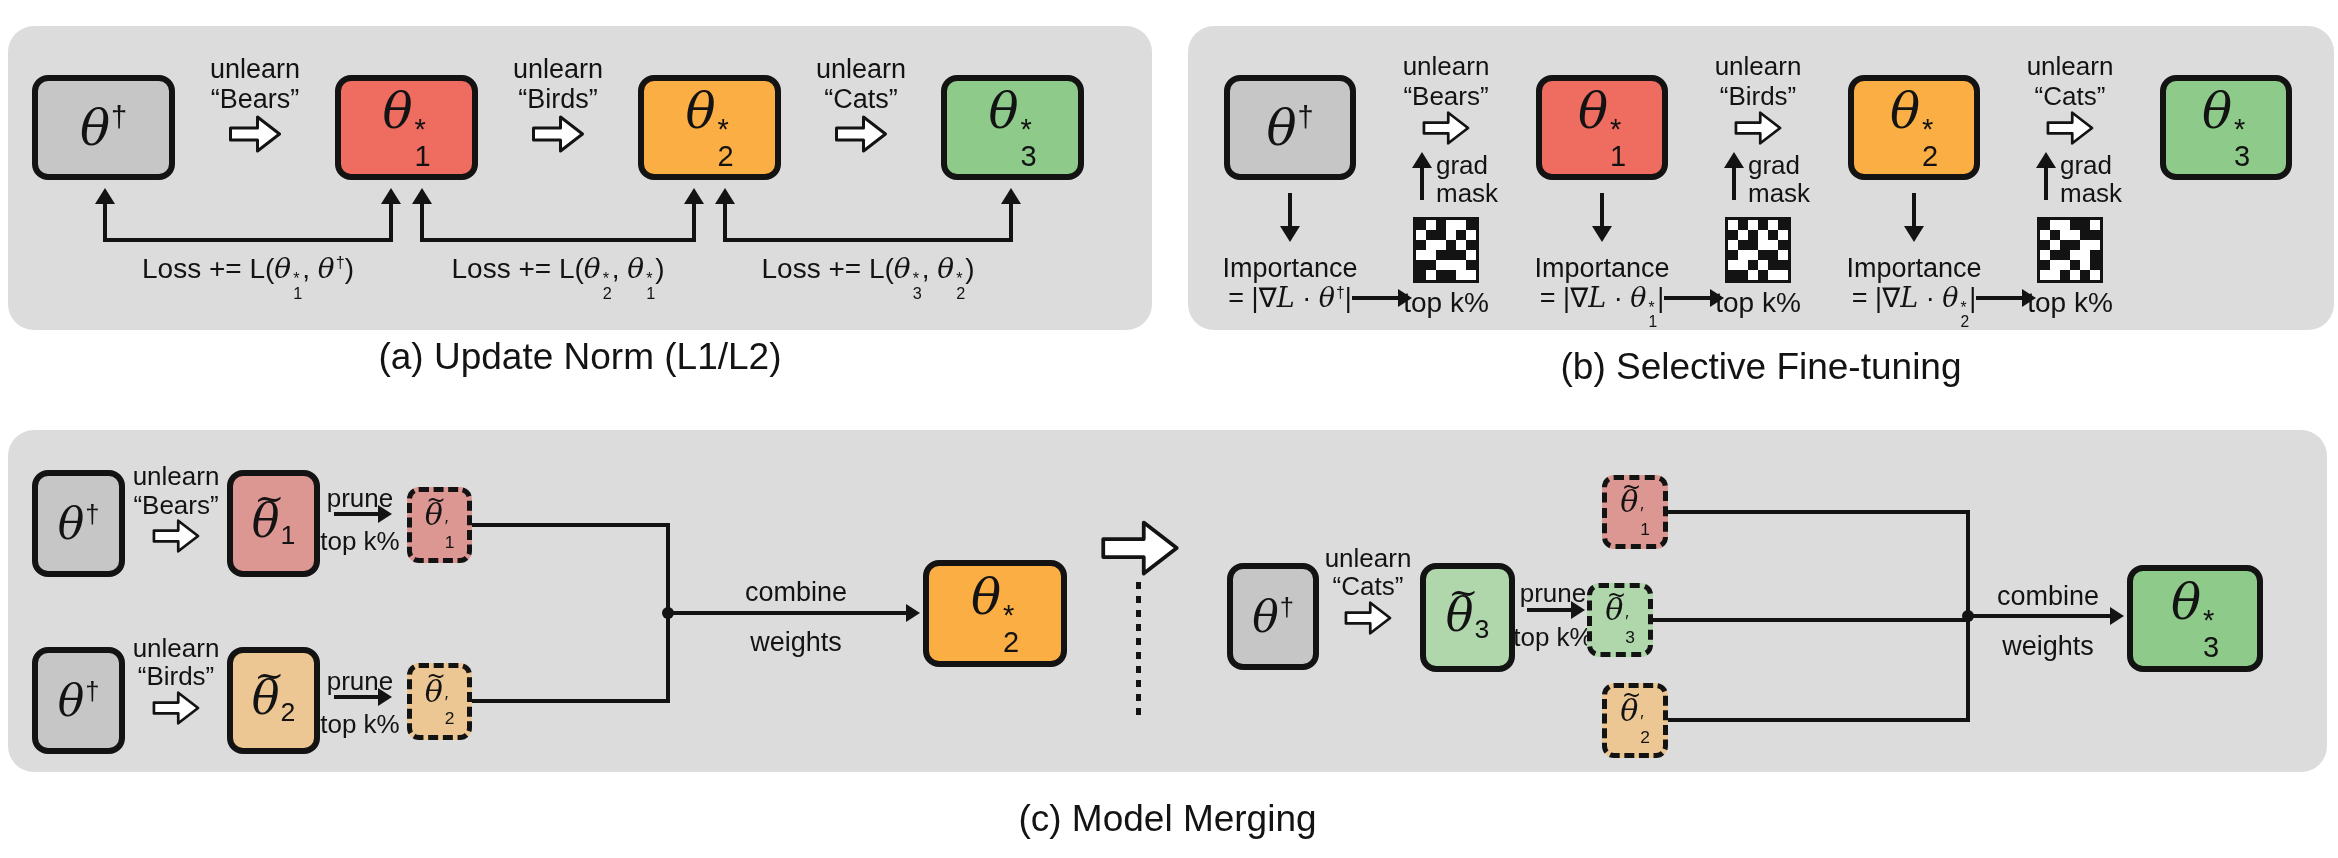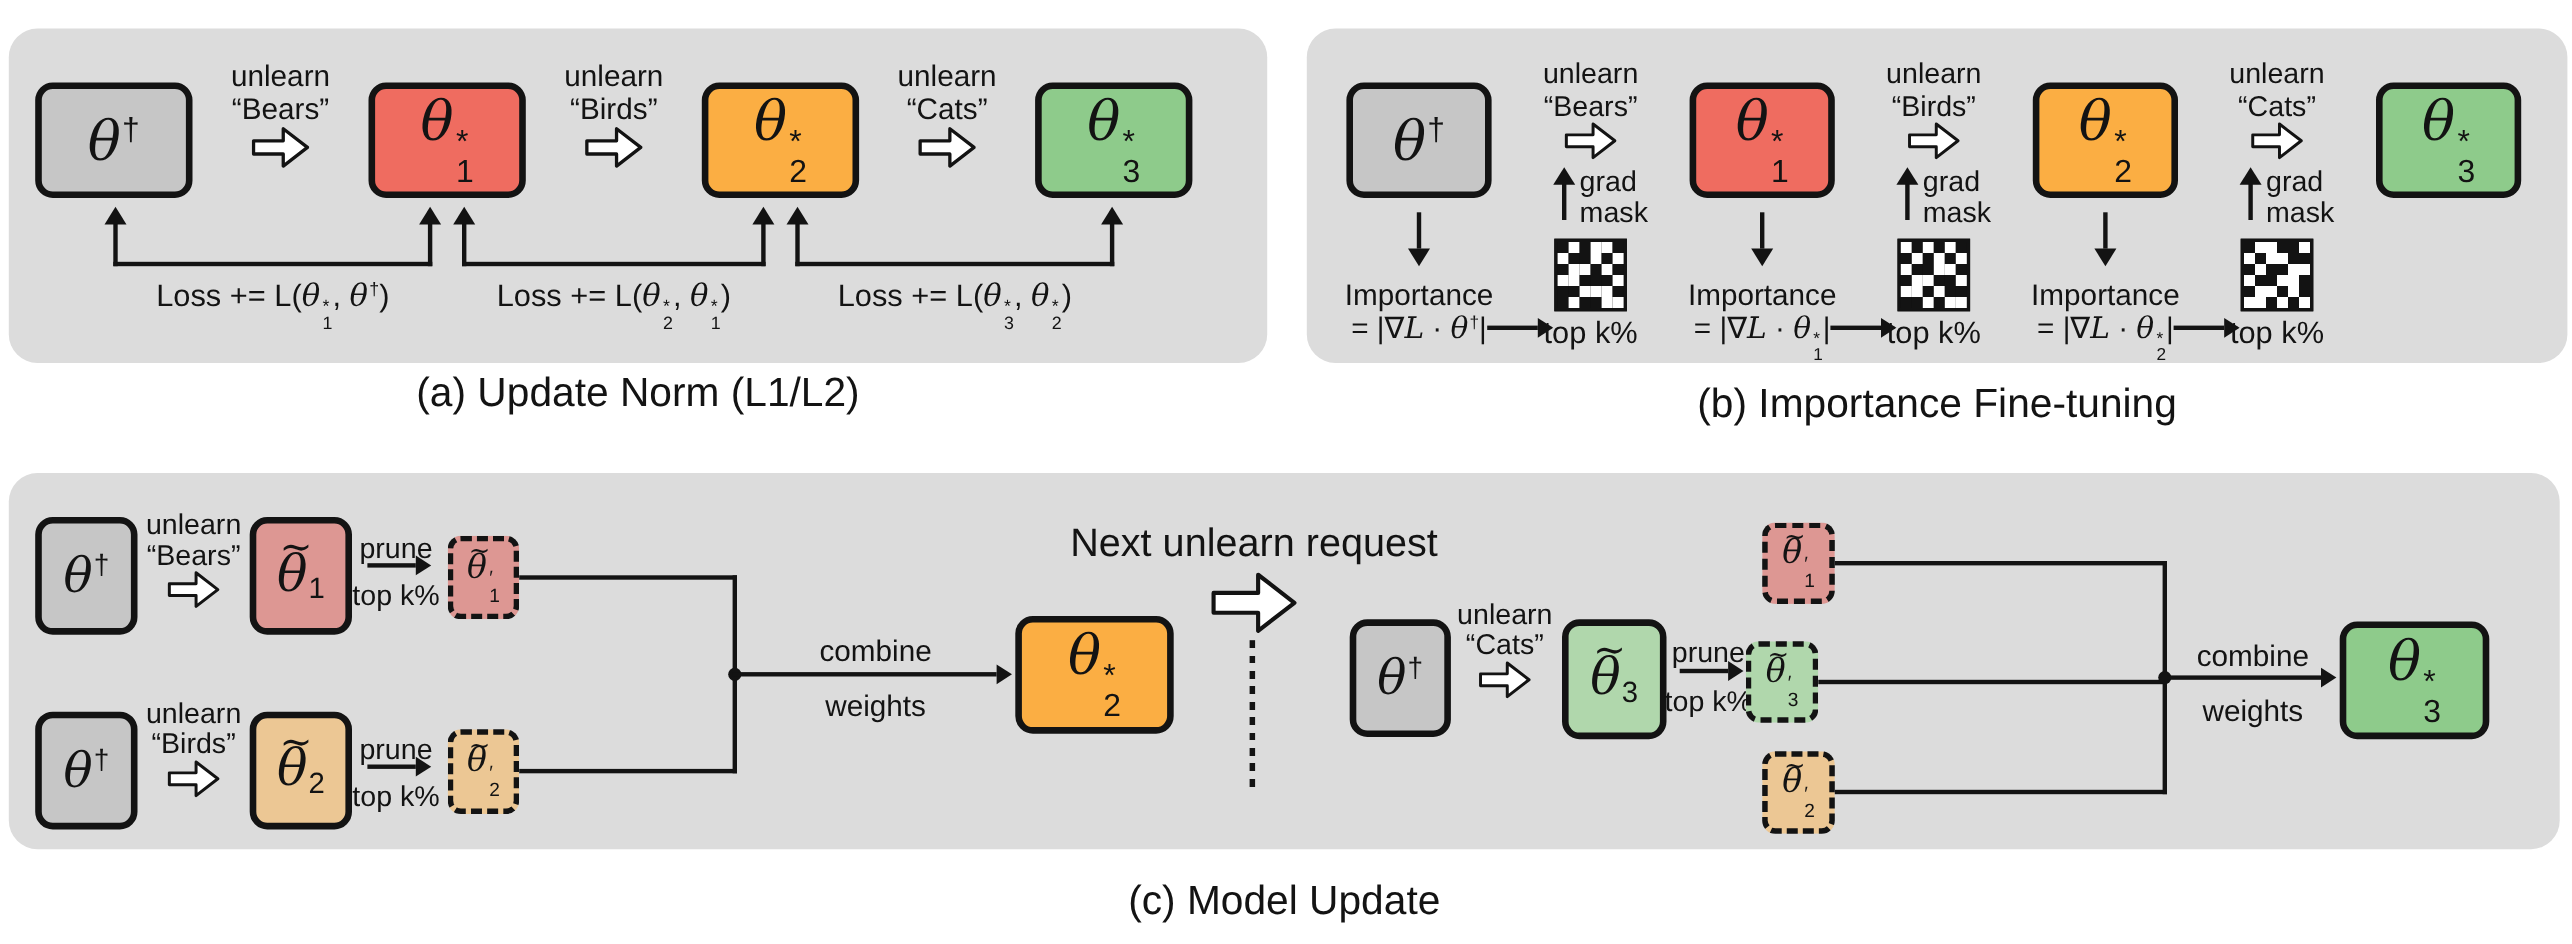--- a/index.html
+++ b/index.html
@@ -312,21 +312,21 @@
   <div class="vline" style="left:724px;top:167px;height:33px"></div>
   <span class="tri tri-down" style="left:716px;top:200px"></span>
   <div class="lbl f27" style="left:726px;top:228px">Importance</div>
   <div class="lbl f27" style="left:726px;top:258px"><span class="m-r">= |∇</span><span class="m-i">L</span><span class="m-r"> · </span><span class="m-i">θ</span><span class="m-st">
         <span class="m-ss">*</span>
         <span class="m-ss">2</span>
       </span><span class="m-r">|</span></div>
   <div class="hline" style="left:788px;top:270px;width:46px"></div>
   <span class="tri tri-right" style="left:834px;top:263px"></span>
 </div>
-<div class="caption f37" style="left:1188px;top:346px;width:1146px">(b) Importance Fine-tuning</div>
+<div class="caption f37" style="left:1188px;top:346px;width:1146px">(b) Selective Fine-tuning</div>
 
 <div class="panel" style="left:8px;top:430px;width:2319px;height:342px">
 
   <div class="box" style="left: 24px; top: 40px; width: 93px; height: 107px; background: rgb(198, 198, 198);">
       <span class="mlabel f44"><span class="m-i">θ</span><span class="m-u">†</span></span>
     </div>
   <div class="lbl f26" style="left:168px;top:33px">unlearn</div>
   <div class="lbl f26" style="left:168px;top:62px">“Bears”</div>
   <svg class="blockarrow" style="left:168px;top:88px" width="50" height="36" viewBox="0 0 53 40">
       <polygon points="2,14 29,14 29,3 51,20 29,37 29,26 2,26" fill="#ffffff" stroke="#131313" stroke-width="3" stroke-linejoin="round"></polygon>
@@ -375,21 +375,20 @@
   <span class="tri tri-right" style="left:898px;top:174px"></span>
   <div class="lbl f27" style="left:788px;top:148px">combine</div>
   <div class="lbl f27" style="left:788px;top:198px">weights</div>
   <div class="box" style="left: 915px; top: 130px; width: 144px; height: 107px; background: rgb(251, 174, 67);">
       <span class="mlabel f50"><span class="m-i">θ</span><span class="m-st">
           <span class="m-ss">*</span>
           <span class="m-ss">2</span>
         </span></span>
     </div>
 
-  <div class="lbl f36" style="left:1132px;top:44px">Next unlearn request</div>
   <svg class="blockarrow" style="left:1132px;top:88px" width="88" height="60" viewBox="0 0 53 40">
       <polygon points="2,14 29,14 29,3 51,20 29,37 29,26 2,26" fill="#ffffff" stroke="#131313" stroke-width="2.5" stroke-linejoin="round"></polygon>
     </svg>
   <div class="dotline" style="left:1128px;top:152px;height:134px"></div>
 
   <div class="box" style="left: 1219px; top: 133px; width: 92px; height: 107px; background: rgb(198, 198, 198);">
       <span class="mlabel f44"><span class="m-i">θ</span><span class="m-u">†</span></span>
     </div>
   <div class="lbl f26" style="left:1360px;top:115px">unlearn</div>
   <div class="lbl f26" style="left:1360px;top:143px">“Cats”</div>
@@ -432,13 +431,13 @@
   <span class="tri tri-right" style="left:2102px;top:177px"></span>
   <div class="lbl f27" style="left:2040px;top:152px">combine</div>
   <div class="lbl f27" style="left:2040px;top:202px">weights</div>
   <div class="box" style="left: 2119px; top: 135px; width: 136px; height: 107px; background: rgb(142, 203, 139);">
       <span class="mlabel f50"><span class="m-i">θ</span><span class="m-st">
           <span class="m-ss">*</span>
           <span class="m-ss">3</span>
         </span></span>
     </div>
 </div>
-<div class="caption f37" style="left:8px;top:798px;width:2319px">(c) Model Update</div>
+<div class="caption f37" style="left:8px;top:798px;width:2319px">(c) Model Merging</div>
 
 </body></html>

